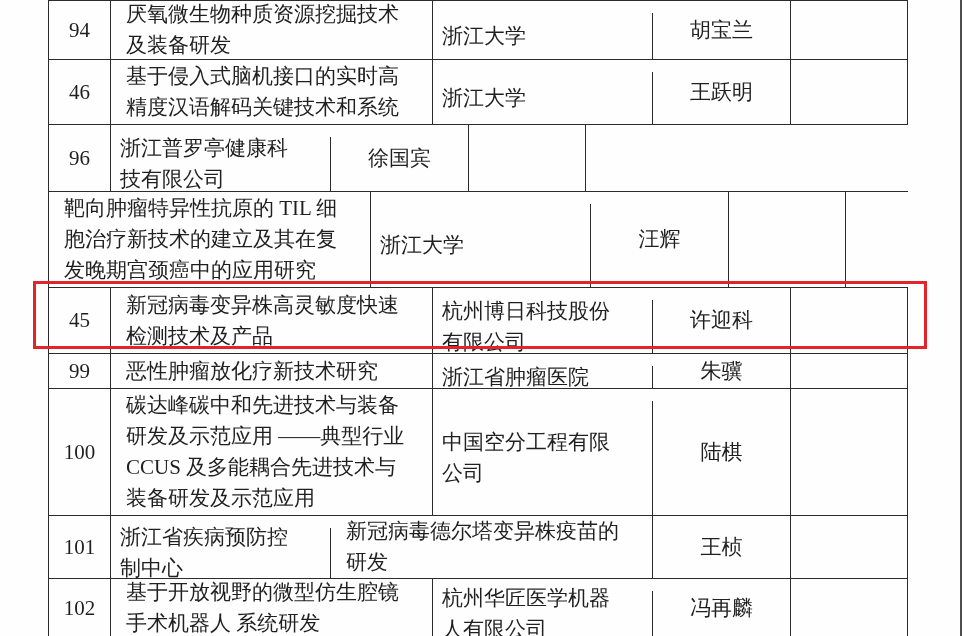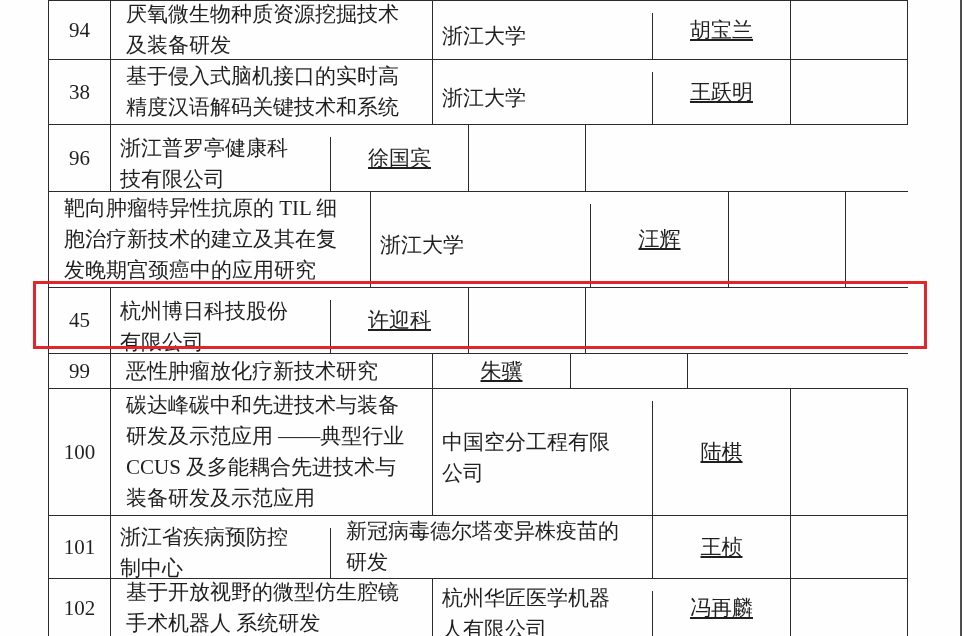--- a/index.html
+++ b/index.html
@@ -22,21 +22,21 @@
   .row.first{border-top:1px solid var(--bc);}
   .cell{
     box-sizing:border-box;
     border-right:1px solid var(--bc);
     display:flex;align-items:center;
     font-size:21px;line-height:31px;
   }
   .c-no{width:62px;justify-content:center;}
   .c-title{width:322px;padding:2px 22px 2px 15px;}
   .c-org{width:220px;padding:2px 31px 2px 9px;margin-top:12px;}
-  .c-person{width:138px;justify-content:center;text-decoration:underline;}
+  .c-person{width:138px;justify-content:center;}
   .c-extra{width:117px;}
   
   .rh0{height:58px}.rh1{height:64px}.rh2{height:66px}.rh3{height:95px}
   .rh4{height:65px}.rh5{height:34px}.rh6{height:126px}.rh7{height:62px}
   .rh8{height:58px}
   .red-box{
     position:absolute;left:33px;top:281px;width:888px;height:62px;
     border:3px solid #e2252b;
     pointer-events:none;
   }
@@ -54,21 +54,21 @@
 
     <div class="row first rh0">
       <div class="cell c-no">94</div>
       <div class="cell c-title">厌氧微生物种质资源挖掘技术及装备研发</div>
       <div class="cell c-org">浙江大学</div>
       <div class="cell c-person">胡宝兰</div>
       <div class="cell c-extra"></div>
     </div>
 
     <div class="row rh1">
-      <div class="cell c-no">38</div>
+      <div class="cell c-no">46</div>
       <div class="cell c-title">基于侵入式脑机接口的实时高精度汉语解码关键技术和系统</div>
       <div class="cell c-org">浙江大学</div>
       <div class="cell c-person">王跃明</div>
       <div class="cell c-extra"></div>
     </div>
 
     <div class="row rh2">
       <div class="cell c-no">96</div>
       <div class="cell c-org">浙江普罗亭健康科技有限公司</div>
       <div class="cell c-person">徐国宾</div>
@@ -77,28 +77,30 @@
 
     <div class="row rh3">
       <div class="cell c-title">靶向肿瘤特异性抗原的 TIL 细胞治疗新技术的建立及其在复发晚期宫颈癌中的应用研究</div>
       <div class="cell c-org">浙江大学</div>
       <div class="cell c-person">汪辉</div>
       <div class="cell c-extra"></div>
     </div>
 
     <div class="row rh4">
       <div class="cell c-no">45</div>
+      <div class="cell c-title">新冠病毒变异株高灵敏度快速检测技术及产品</div>
       <div class="cell c-org">杭州博日科技股份有限公司</div>
       <div class="cell c-person">许迎科</div>
       <div class="cell c-extra"></div>
     </div>
 
     <div class="row rh5">
       <div class="cell c-no">99</div>
       <div class="cell c-title">恶性肿瘤放化疗新技术研究</div>
+      <div class="cell c-org">浙江省肿瘤医院</div>
       <div class="cell c-person">朱骥</div>
       <div class="cell c-extra"></div>
     </div>
 
     <div class="row rh6">
       <div class="cell c-no">100</div>
       <div class="cell c-title">碳达峰碳中和先进技术与装备研发及示范应用 ——典型行业 CCUS 及多能耦合先进技术与装备研发及示范应用</div>
       <div class="cell c-org">中国空分工程有限公司</div>
       <div class="cell c-person">陆棋</div>
       <div class="cell c-extra"></div>

